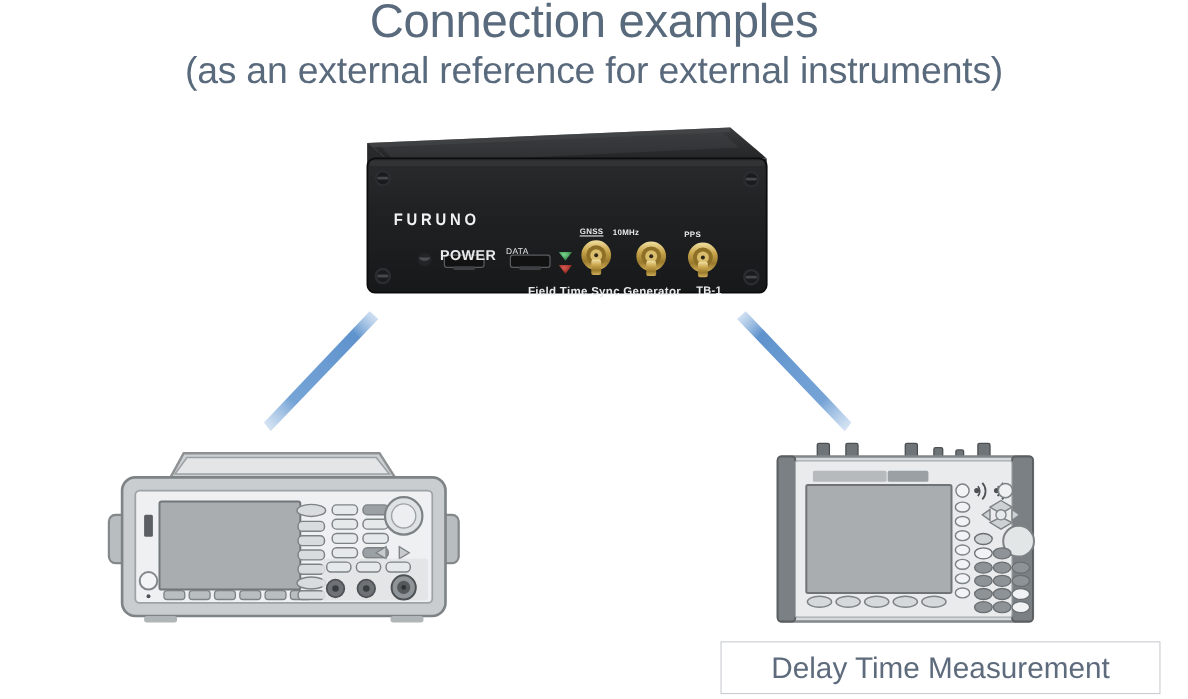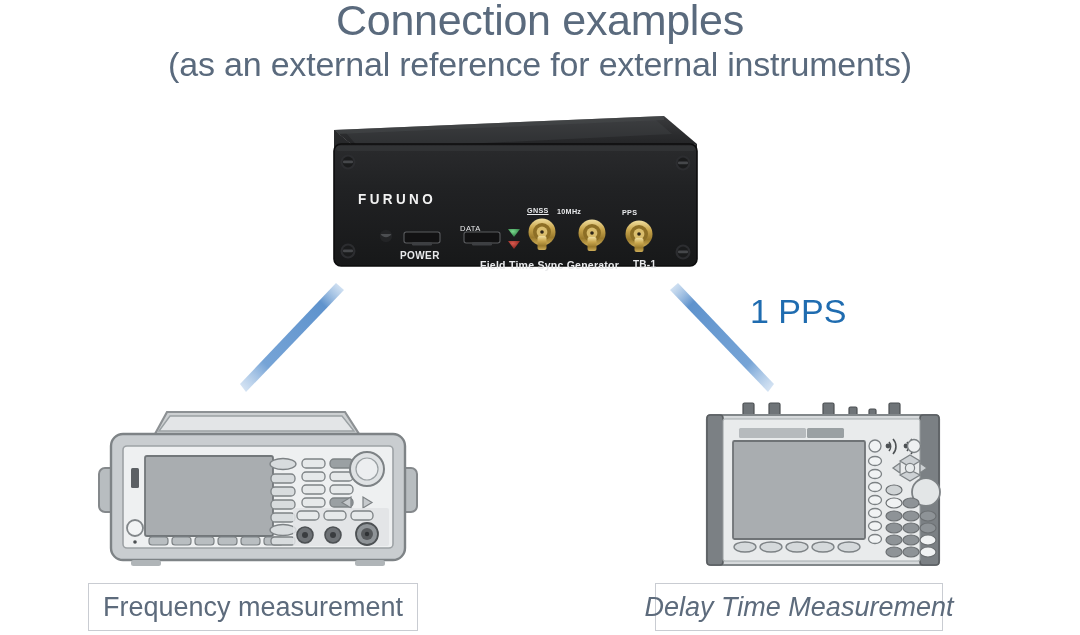--- a/index.html
+++ b/index.html
@@ -88,21 +88,21 @@
   }
   #brand {
     left: 46px; top: 83px;
     font-size: 13.5px;
     font-weight: 700;
     letter-spacing: 3.4px;
     color: #f2f2f2;
     transform: scaleY(1.12);
     transform-origin: left top;
   }
-  #label-power { left: 88px; top: 116px; font-size: 10px; font-weight: 700; letter-spacing: .4px; margin-top: 26px; }
+  #label-power { left: 88px; top: 116px; font-size: 13px; font-weight: 700; letter-spacing: .4px; }
   #label-data  { left: 148px; top: 116px; font-size: 7.6px; font-weight: 400; letter-spacing: .4px; }
   #label-gnss  { left: 215px; top: 98px;  font-size: 7.2px; font-weight: 700; letter-spacing: .3px; text-decoration: underline; }
   #label-10mhz { left: 245px; top: 99px;  font-size: 7.2px; font-weight: 700; letter-spacing: .3px; }
   #label-pps   { left: 310px; top: 100px; font-size: 7.2px; font-weight: 700; letter-spacing: .3px; }
   #model-name  { left: 168px; top: 151px; font-size: 10.5px; font-weight: 700; letter-spacing: .25px; text-align: center; }
   #model-code  { left: 321px; top: 151px; font-size: 10px; font-weight: 700; letter-spacing: .25px; }
 
   
   #instr-left  { position: absolute; left: 97px;  top: 404px; width: 322px; height: 166px; }
   #instr-right { position: absolute; left: 697px; top: 401px; width: 254px; height: 173px; }
@@ -116,21 +116,21 @@
     background: #ffffff;
     display: flex;
     align-items: center;
     justify-content: center;
     color: #5d6b7c;
     font-size: 27px;
     font-weight: 400;
     white-space: nowrap;
   }
   #caption-left  { left: 88px;  top: 583px; width: 330px; height: 48px; }
-  #caption-right { left: 655px; top: 583px; width: 288px; height: 48px; font-style: italic; }
+  #caption-right { left: 655px; top: 583px; width: 400px; height: 48px; }
 </style>
 </head>
 <body>
 
 <div id="stage">
 
   <div class="heading">
     <div class="title-main">Connection examples</div>
     <div class="title-sub">(as an external reference for external instruments)</div>
   </div>
@@ -149,21 +149,20 @@
         <stop offset="80%" stop-color="#5f93cd" stop-opacity="1"></stop>
         <stop offset="100%" stop-color="#c4d9ef" stop-opacity="0.55"></stop>
       </linearGradient>
     </defs>
 
     <polygon points="336,283 344,290 246,392 240,384" fill="url(#lineGradL)"></polygon>
 
     <polygon points="678,283 670,290 768,392 774,384" fill="url(#lineGradR)"></polygon>
   </svg>
 
-  <div class="sig-label" id="sig-right">1 PPS</div>
 
   <div id="device">
     <svg class="dev-svg" viewBox="0 0 390 172">
       <defs>
         <linearGradient id="topFace" x1="0" y1="0" x2="0" y2="1">
           <stop offset="0%" stop-color="#3a3b3d"></stop>
           <stop offset="45%" stop-color="#2a2b2d"></stop>
           <stop offset="100%" stop-color="#1a1b1d"></stop>
         </linearGradient>
         <linearGradient id="frontFace" x1="0" y1="0" x2="0" y2="1">
@@ -423,20 +422,17 @@
         <ellipse cx="197" cy="139" rx="8" ry="5" fill="#8e9397"></ellipse>
         <ellipse cx="214" cy="139" rx="8" ry="5" fill="#8e9397"></ellipse>
         <ellipse cx="231" cy="139" rx="8" ry="5" fill="#f0f2f3"></ellipse>
         <ellipse cx="197" cy="151" rx="8" ry="5" fill="#8e9397"></ellipse>
         <ellipse cx="214" cy="151" rx="8" ry="5" fill="#8e9397"></ellipse>
         <ellipse cx="231" cy="151" rx="8" ry="5" fill="#f0f2f3"></ellipse>
       </g>
     </svg>
   </div>
 
-  <div class="caption-box" id="caption-left">
-    <span>Frequency measurement</span>
-  </div>
   <div class="caption-box" id="caption-right">
     <span>Delay Time Measurement</span>
   </div>
 
 </div>
 
 </body></html>

